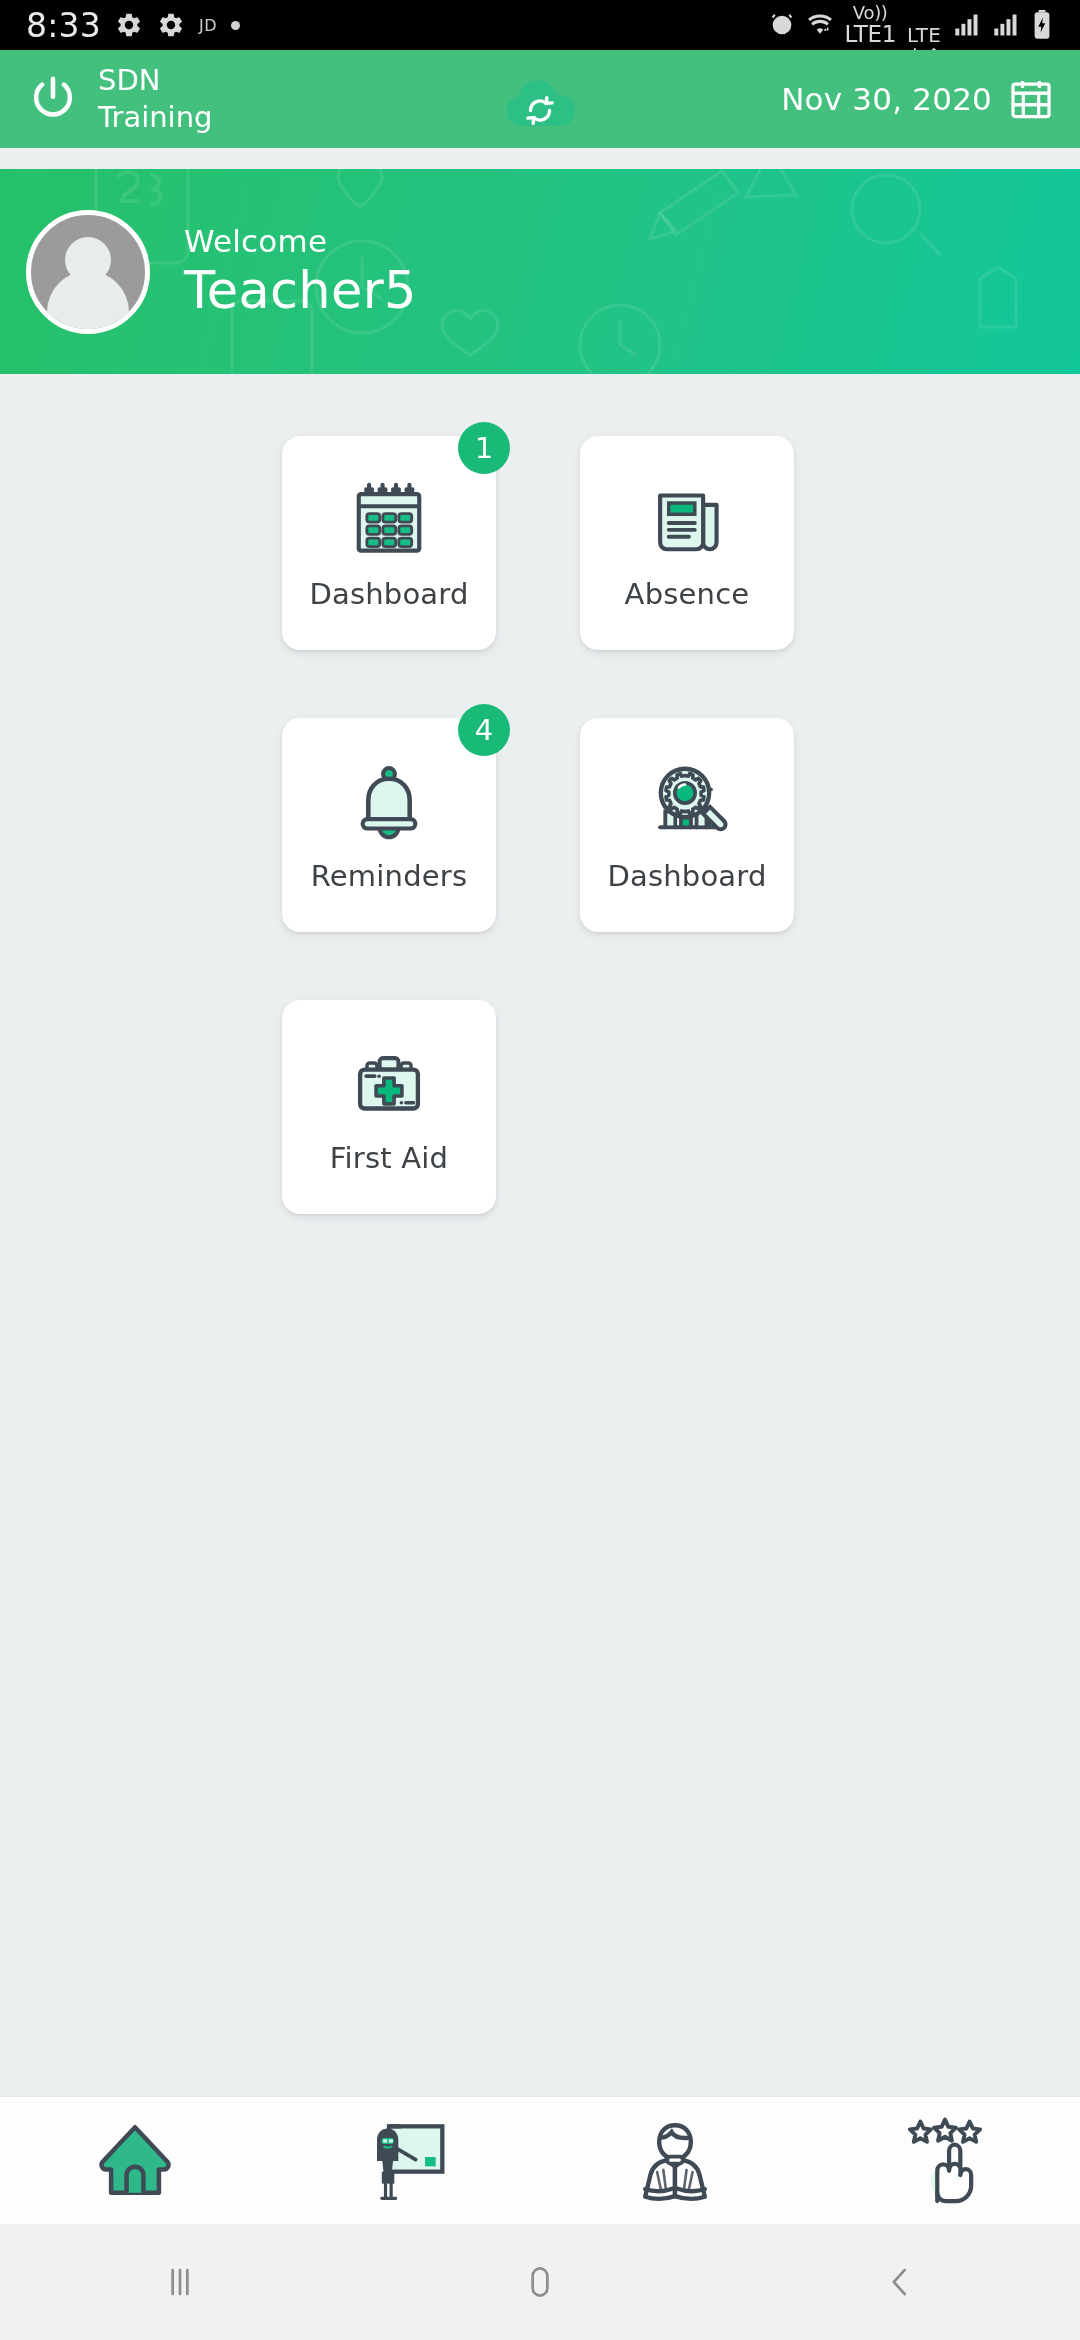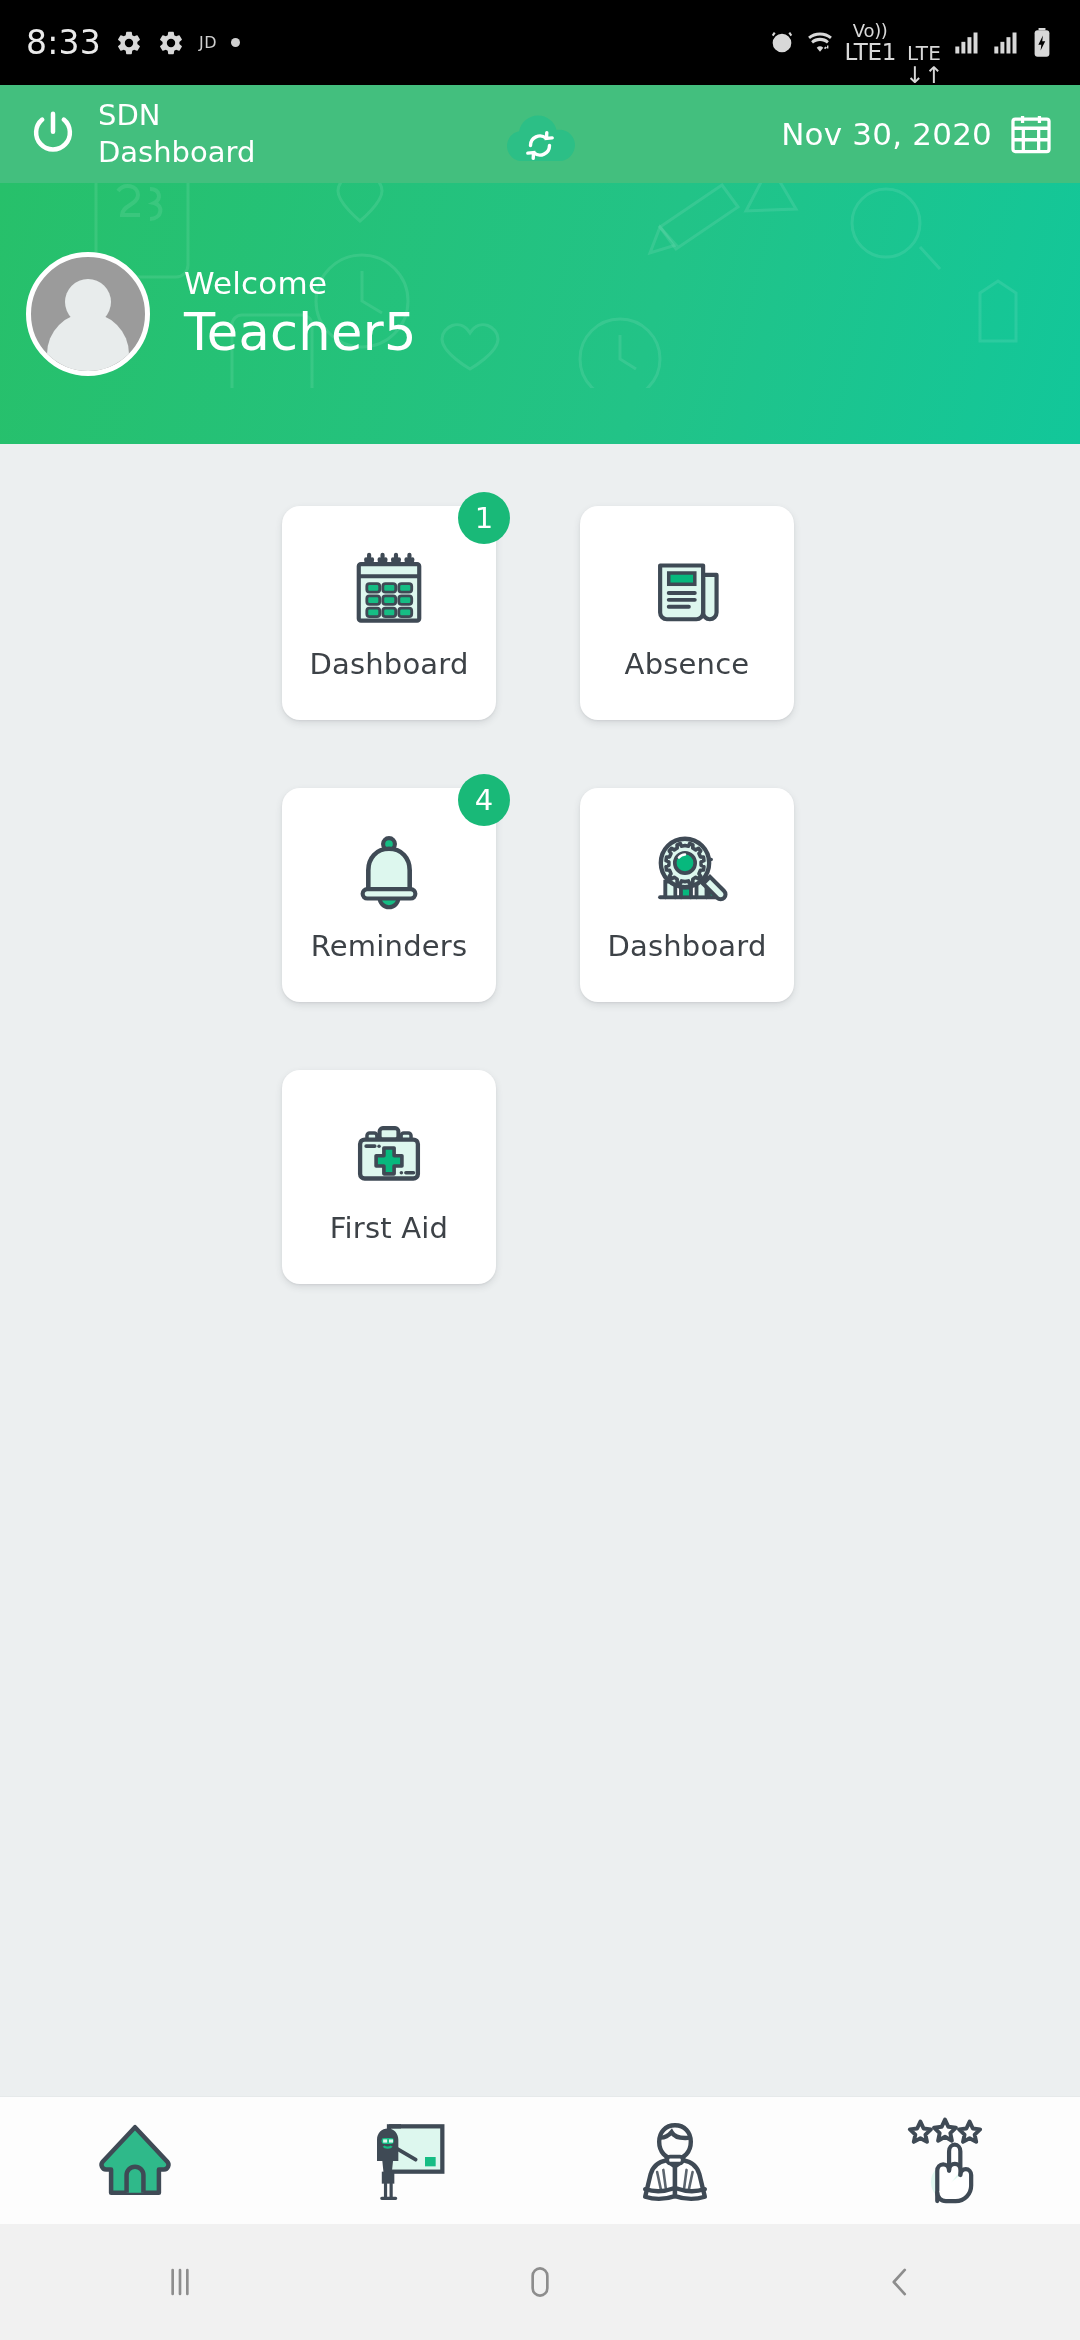--- a/index.html
+++ b/index.html
@@ -6,21 +6,21 @@
   html,body { width:1080px; height:2340px; }
   body {
     font-family:"DejaVu Sans", sans-serif;
     background:#eceff0;
     overflow:hidden;
   }
   #app { position:relative; width:1080px; height:2340px; display:flex; flex-direction:column; }
 
   
   .statusbar {
-    height:85px; background:#000; color:#d8d8d8;
+    height:50px; background:#000; color:#d8d8d8;
     display:flex; align-items:center; padding:14px 26px;
     flex:0 0 auto;
   }
   .sb-left { display:flex; align-items:center; gap:14px; }
   .sb-clock { font-size:33px; font-weight:400; letter-spacing:.2px; color:#eaeaea; }
   .sb-right { margin-left:auto; display:flex; align-items:center; gap:9px; }
   .sb-ico { display:block; }
   .volte-group { display:flex; flex-direction:column; align-items:center; line-height:1; }
   .volte-top { font-size:18px; letter-spacing:-.3px; color:#d8d8d8; }
   .volte-bot { font-size:23px; letter-spacing:-.3px; color:#d8d8d8; margin-top:1px; }
@@ -44,23 +44,23 @@
     position:absolute; left:50%; top:50%; transform:translate(-50%,-50%);
     width:86px; height:72px; display:flex; align-items:center; justify-content:center;
   }
   .date-wrap {
     margin-left:auto; display:flex; align-items:center; gap:16px;
   }
   .date-text { color:#fff; font-size:31px; letter-spacing:.2px; }
 
   
   .welcome {
-    flex:0 0 auto; height:261px; position:relative; overflow:hidden;
+    flex:0 0 auto; height:205px; position:relative; overflow:hidden;
     background:linear-gradient(105deg,#27c06a 0%,#22c387 60%,#12c79a 100%);
-    display:flex; align-items:center; padding:0 26px;
+    display:flex; align-items:center; padding:0 26px;margin-top:21px;
   }
   .welcome-pattern { position:absolute; inset:0; opacity:.5; }
   .avatar {
     width:124px; height:124px; border-radius:50%;
     background:#9b9b9b; border:5px solid #ffffff;
     position:relative; overflow:hidden; flex:0 0 auto; z-index:2;
   }
   .avatar .head {
     position:absolute; width:46px; height:46px; border-radius:50%;
     background:#e8ecec; left:50%; transform:translateX(-50%); top:22px;
@@ -167,21 +167,21 @@
       </svg>
     </div>
   </div>
 
   <div class="appbar">
     <svg class="power-btn" viewBox="0 0 24 24" fill="none" stroke="#ffffff" stroke-width="2" stroke-linecap="round">
       <path d="M12 3v8"></path>
       <path d="M7.2 5.6a7.5 7.5 0 109.6 0"></path>
     </svg>
     <div class="app-title">SDN
-Dashboard</div>
+Training</div>
 
     <div class="sync-wrap">
       <svg width="86" height="72" viewBox="0 0 86 72">
         <path d="M25 63c-8.3 0-15-6.7-15-15 0-7.3 5.2-13.4 12.1-14.7C23.8 24.3 31.6 17.5 41 17.5c9 0 16.6 6.2 18.6 14.6 1-.2 2-.3 3.1-.3 8.4 0 15.3 6.8 15.3 15.2S71.1 63 62.7 63H25z" fill="#2cbf86"></path>
         <g stroke="#ffffff" stroke-width="3.4" fill="none" stroke-linecap="round">
           <path d="M33.5 47.5a9.5 9.5 0 0115.6-7.3"></path>
           <path d="M52.5 47.5a9.5 9.5 0 01-15.6 7.3"></path>
           <path d="M49.8 34.6l-.4 5.8 5.8-.5"></path>
           <path d="M36.2 60.4l.4-5.8-5.8.5"></path>
         </g>

